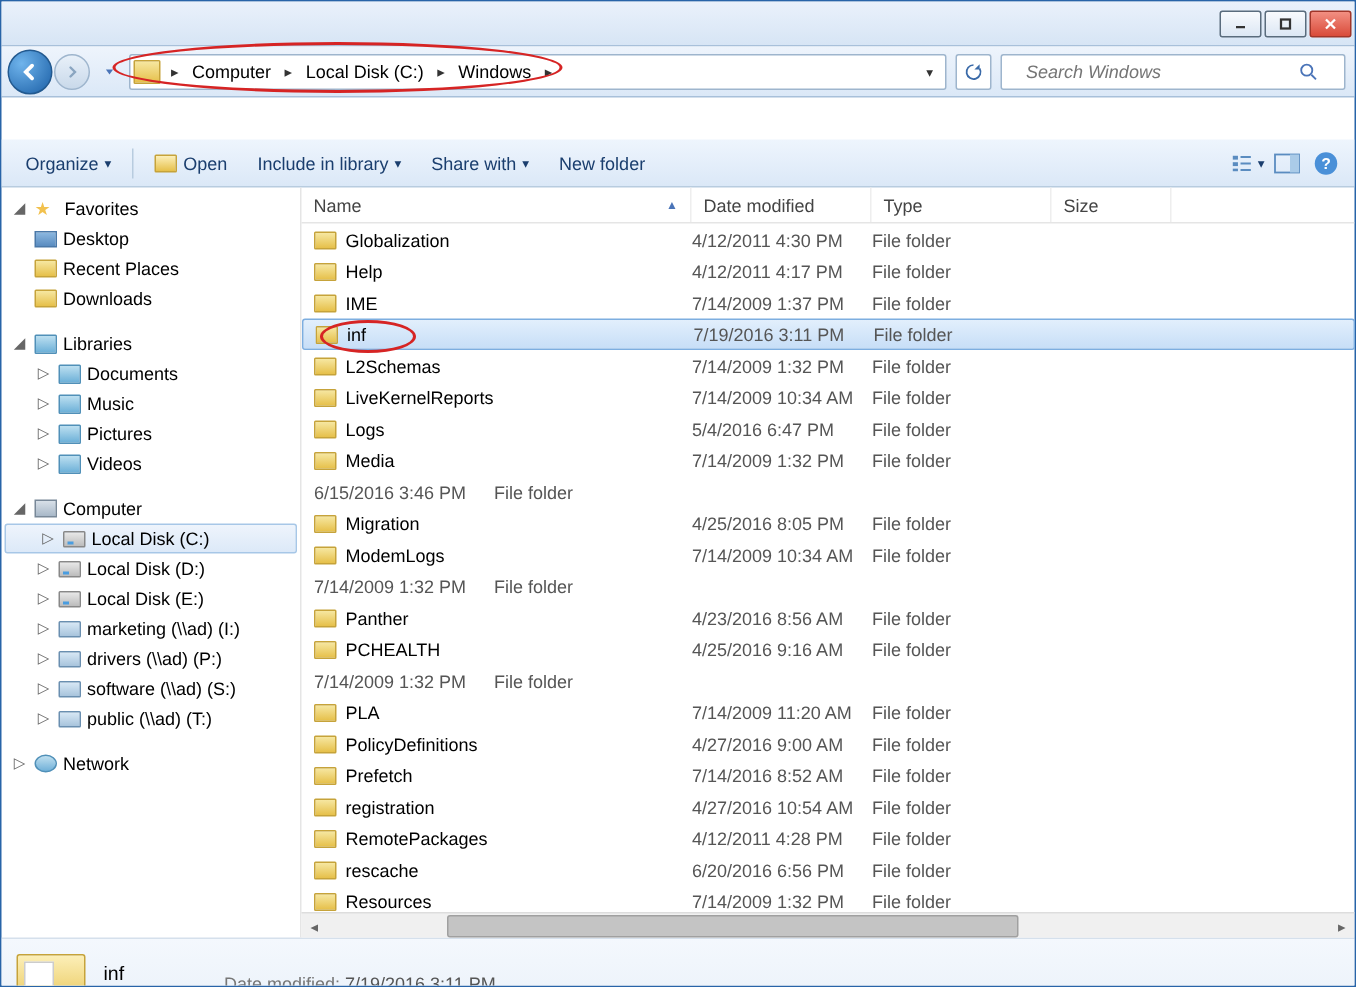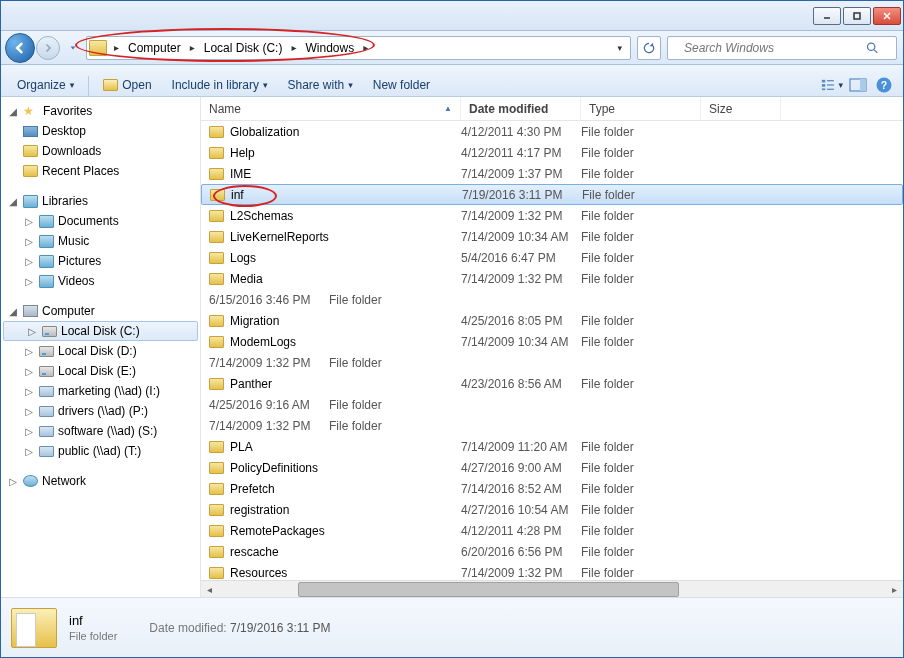--- a/index.html
+++ b/index.html
@@ -23,21 +23,21 @@
 .bc-icon { width: 18px; height: 16px; background: linear-gradient(#f6e7a1, #e6c04a); border: 1px solid #c6a33a; border-radius: 1px; margin-right: 3px; }
 .bc-end { margin-left: auto; display:flex; align-items:center; gap:2px; padding-right:2px;}
 .bc-refresh { width: 24px; height: 24px; border: 1px solid #9eb5cd; background: #fff; border-radius: 2px; display:flex;align-items:center;justify-content:center; }
 .search { width: 230px; height: 24px; background: #fff; border: 1px solid #9eb5cd; border-radius: 2px; display: flex; align-items: center; padding: 0 16px; }
 .search input { border: none; outline: none; font-size: 12px; font-style: italic; color: #888; width: 100%; }
 .search-ico { width: 16px; height: 16px; color: #4a74b8; }
 
 .red-ellipse-addr { position: absolute; left: 74px; top: -3px; width: 300px; height: 34px; border: 2px solid #d62424; border-radius: 50%; pointer-events: none; }
 
 
-.toolbar { height: 32px; background: linear-gradient(#eef5fd,#dbe8f7); border-bottom: 1px solid #b8ccdf; display: flex; align-items: flex-end; padding: 0 8px; font-size: 12px; gap: 4px; }
+.toolbar { height: 32px; background: linear-gradient(#eef5fd,#dbe8f7); border-bottom: 1px solid #b8ccdf; display: flex; align-items: center; padding: 0 8px; font-size: 12px; gap: 4px; margin-top: 28px; }
 .tb-btn { padding: 4px 8px; color: #1a3e6e; display: flex; align-items: center; gap: 4px; border-radius: 2px; }
 .tb-dd { font-size: 9px; color: #1a3e6e; }
 .tb-sep { width:1px; height:20px; background:#b8ccdf; margin:0 2px;}
 .tb-spacer { flex: 1; }
 .tb-ico { width: 22px; height: 22px; display:flex;align-items:center;justify-content:center; }
 
 
 .main { display: flex; height: calc(100% - 30px - 34px - 32px - 60px); }
 .sidebar { width: 200px; border-right: 1px solid #e5e5e5; overflow: auto; padding: 4px 0; font-size: 12px; }
 .tree-grp { margin-bottom: 10px; }
@@ -55,21 +55,21 @@
 .ico-lib { width:15px; height:13px; background: linear-gradient(#bcdff0,#6cb0d8); border:1px solid #5090b8; border-radius:1px; }
 .ico-desktop { width:15px;height:11px; background:linear-gradient(#8cb8e0,#5a8cc0); border:1px solid #4a78a8;}
 .ico-comp { width:15px;height:12px; background:linear-gradient(#d8e0e8,#a8b8c8); border:1px solid #788898;}
 .ico-netw { width:15px;height:12px; background:linear-gradient(#c0e0f0,#70b0d8); border:1px solid #5090b8; border-radius:50%;}
 
 
 .filelist { flex: 1; display: flex; flex-direction: column; position: relative; }
 .list-header { display: flex; height: 24px; border-bottom: 1px solid #e5e5e5; font-size: 12px; color: #444; }
 .list-header .col { padding: 4px 8px; border-right: 1px solid #eee; display:flex; align-items:center; gap:4px;}
 .col-name { width: 260px; }
-.col-date { width: 120px; font-weight: bold; }
+.col-date { width: 120px; }
 .col-type { width: 120px; }
 .col-size { width: 80px; text-align: right; }
 .sort-arrow { font-size: 8px; color: #4a74b8; }
 .list-body { flex: 1; overflow-y: scroll; overflow-x: auto; position: relative; }
 .row { display: flex; height: 21px; align-items: center; font-size: 12px; padding-left: 8px; }
 .row.sel { background: linear-gradient(#e2effc,#c7def7); border: 1px solid #7daee0; border-radius: 2px; }
 .row .cell { overflow: hidden; white-space: nowrap; text-overflow: ellipsis; }
 .cell.name { width: 252px; display:flex; align-items:center; gap:6px; }
 .cell.date { width: 120px; color: #555; }
 .cell.type { width: 120px; color: #555; }
@@ -218,25 +218,25 @@
             <span class="tree-expand">◢</span>
             <span class="node-ico ico-star">★</span>
             <span>Favorites</span>
           </div>
         <div class="tree-node tree-child">
             <span class="node-ico ico-desktop"></span>
             <span>Desktop</span>
           </div>
         <div class="tree-node tree-child">
             <span class="node-ico ico-folder"></span>
+            <span>Recent Places</span>
+          </div>
+        <div class="tree-node tree-child">
+            <span class="node-ico ico-folder"></span>
             <span>Downloads</span>
-          </div>
-        <div class="tree-node tree-child">
-            <span class="node-ico ico-folder"></span>
-            <span>Recent Places</span>
           </div>
       </div>
       <div class="tree-grp">
         <div class="tree-node">
             <span class="tree-expand">◢</span>
             <span class="node-ico ico-lib"></span>
             <span>Libraries</span>
           </div>
         <div class="tree-node tree-child">
             <span class="tree-expand">▷</span>
@@ -431,20 +431,24 @@
           <div class="row">
             <div class="cell name">
               <span class="ico-folder"></span>
               <span>Panther</span>
             </div>
             <div class="cell date">4/23/2016 8:56 AM</div>
             <div class="cell type">File folder</div>
             <div class="cell size"></div>
           </div>
           <div class="row">
+            <div class="cell name">
+              <span class="ico-folder"></span>
+              <span>PCHEALTH</span>
+            </div>
             <div class="cell date">4/25/2016 9:16 AM</div>
             <div class="cell type">File folder</div>
             <div class="cell size"></div>
           </div>
           <div class="row">
             <div class="cell date">7/14/2009 1:32 PM</div>
             <div class="cell type">File folder</div>
             <div class="cell size"></div>
           </div>
           <div class="row">

